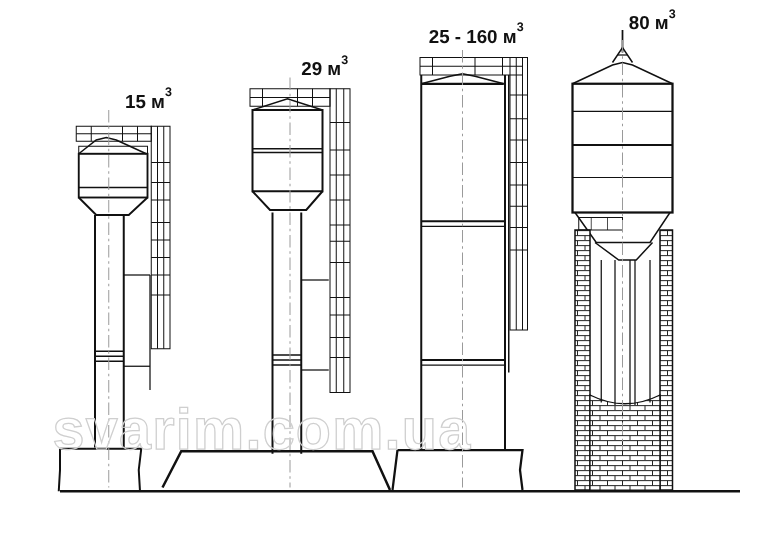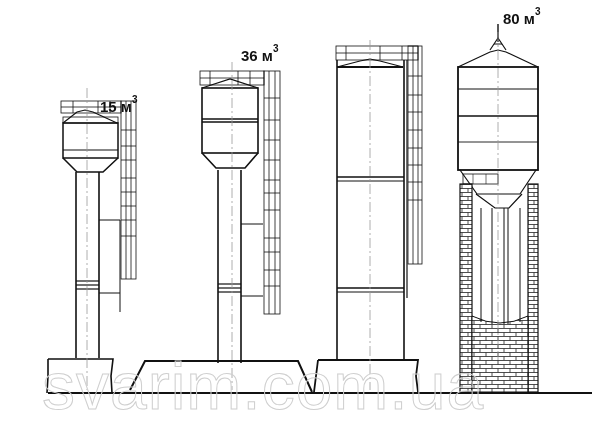--- a/index.html
+++ b/index.html
@@ -1,20 +1,20 @@
 <!DOCTYPE html>
 <html><head>
 <meta charset="utf-8">
 <style>
   html, body { margin: 0; padding: 0; background: #ffffff; }
   body { width: 616px; height: 429px; overflow: hidden; position: relative; font-family: "Liberation Sans", sans-serif; }
   #stage { position: absolute; left: 0; top: 0; width: 616px; height: 429px; }
   .lbl { position: absolute; font-family: "Liberation Sans", sans-serif; font-weight: bold; font-size: 15px; color: #111; white-space: nowrap; }
   .lbl sup { font-size: 10px; position: relative; top: -3px; }
-  .wm { position: absolute; left: 42px; top: 348px; font-family: "Liberation Sans", sans-serif; font-size: 66px; letter-spacing: 1px; color: transparent; -webkit-text-stroke: 1px #cfcfcf; white-space: nowrap; pointer-events: none; }
+  .wm { position: absolute; left: 42px; top: 316px; font-family: "Liberation Sans", sans-serif; font-size: 46px; letter-spacing: 1px; color: transparent; -webkit-text-stroke: 1px #cfcfcf; white-space: nowrap; pointer-events: none; font-weight: bold; }
 </style>
 </head>
 <body>
 
 <div id="stage">
 <svg width="616" height="429" viewBox="0 0 616 429" xmlns="http://www.w3.org/2000/svg">
   <defs>
     <pattern id="brick" x="0" y="0" width="12" height="8" patternUnits="userSpaceOnUse">
       <rect width="12" height="8" fill="#fff"></rect>
       <path d="M0 0.5 H12 M0 4.5 H12 M6 0.5 V4.5 M0 4.5 V8 M12 4.5 V8" stroke="#222" stroke-width="0.8" fill="none"></path>
@@ -162,19 +162,20 @@
     <line x1="481" y1="208" x2="481" y2="322" stroke-width="1"></line>
     <line x1="492" y1="208" x2="492" y2="324" stroke-width="1"></line>
     <line x1="504" y1="208" x2="504" y2="324" stroke-width="1"></line>
     <line x1="508" y1="208" x2="508" y2="324" stroke-width="1"></line>
     <line x1="520" y1="208" x2="520" y2="322" stroke-width="1"></line>
     <line x1="498" y1="32" x2="498" y2="360" stroke="#9a9a9a" stroke-width="0.8" stroke-dasharray="10,3,2,3"></line>
   </g>
 </svg>
 
   
-  <div class="lbl" style="left:100px; top:72px;margin-top:25px;"><span>15 м</span><sup>3</sup></div>
-  <div class="lbl" style="left:241px; top:46px;"><span>36 м</span><sup>3</sup></div>
+  <div class="lbl" style="left:100px; top:72px;"><span>15 м</span><sup>3</sup></div>
+  <div class="lbl" style="left:241px; top:46px;"><span>29 м</span><sup>3</sup></div>
+  <div class="lbl" style="left:343px; top:20px;"><span>25 - 160 м</span><sup>3</sup></div>
   <div class="lbl" style="left:503px; top:9px;"><span>80 м</span><sup>3</sup></div>
 
   
   <div class="wm">svarim.com.ua</div>
 </div>
 
 </body></html>

